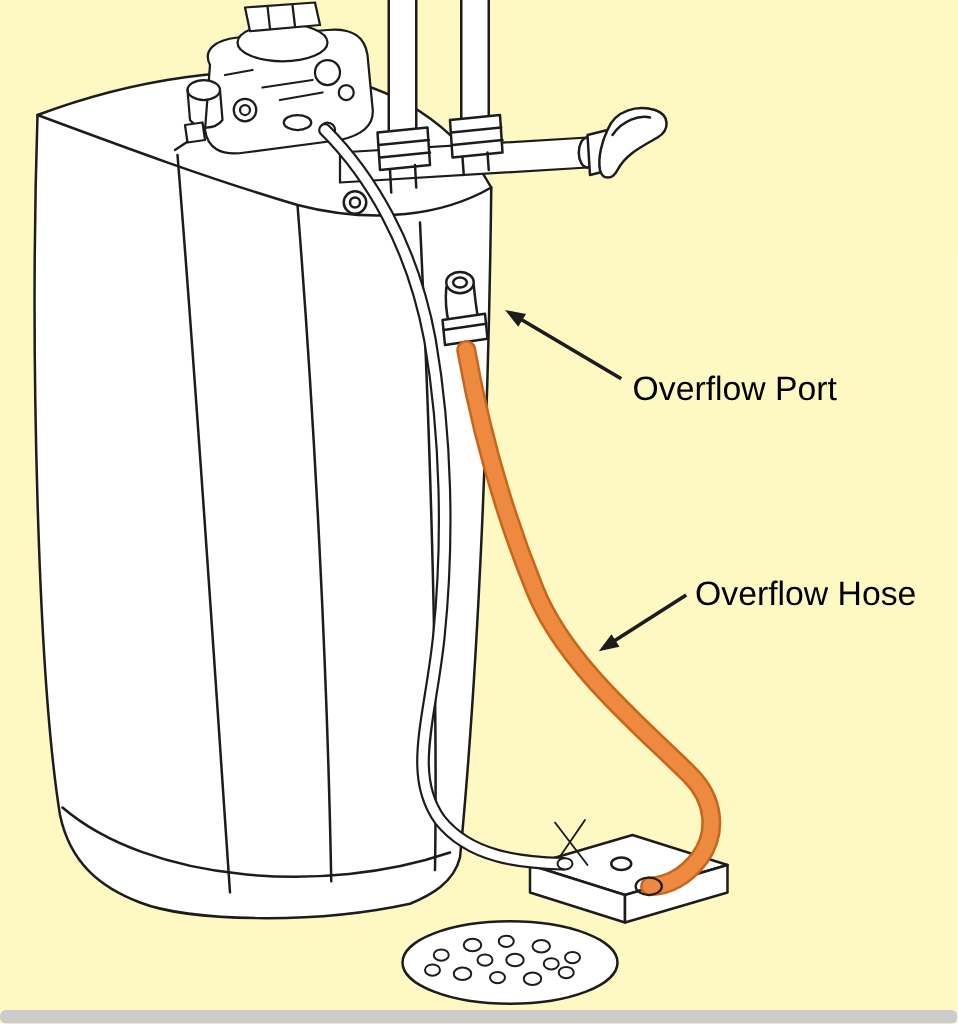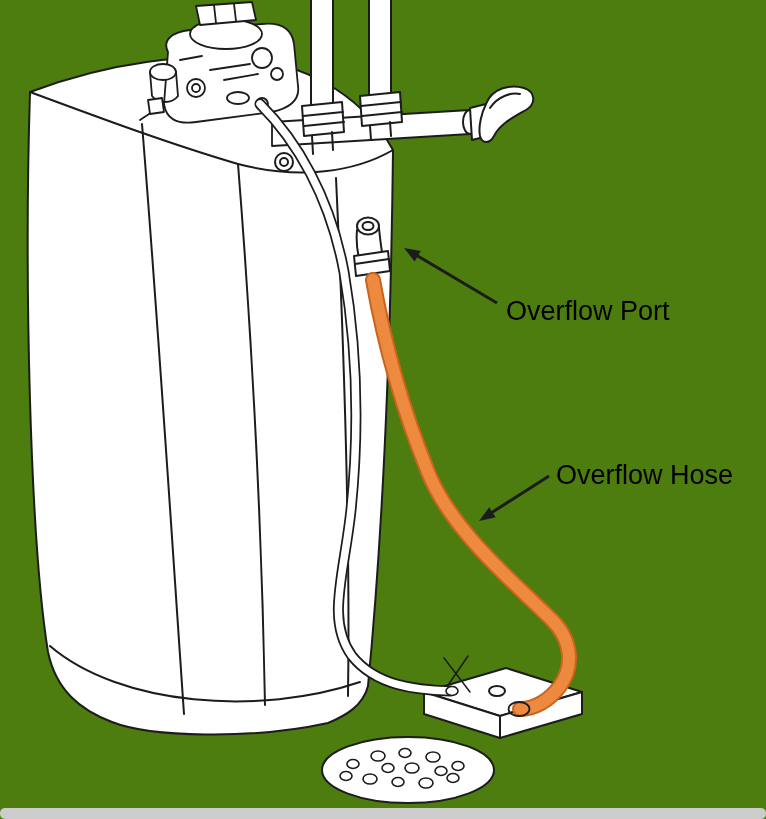--- a/index.html
+++ b/index.html
@@ -1,16 +1,16 @@
 <!DOCTYPE html>
 <html><head>
 <meta charset="utf-8">
 <style>
   html,body{margin:0;padding:0;background:#ffffff;}
-  .stage{position:relative;width:766px;height:819px;background:#4d7c0f;overflow:hidden;
+  .stage{position:relative;width:766px;height:819px;background:#fef9c3;overflow:hidden;
          font-family:"Liberation Sans", sans-serif;}
   svg{display:block;}
   text{font-family:"Liberation Sans", sans-serif;}
 </style>
 </head>
 <body>
 
 <div class="stage">
 <svg width="766" height="819" viewBox="0 0 766 819" xmlns="http://www.w3.org/2000/svg">
 

